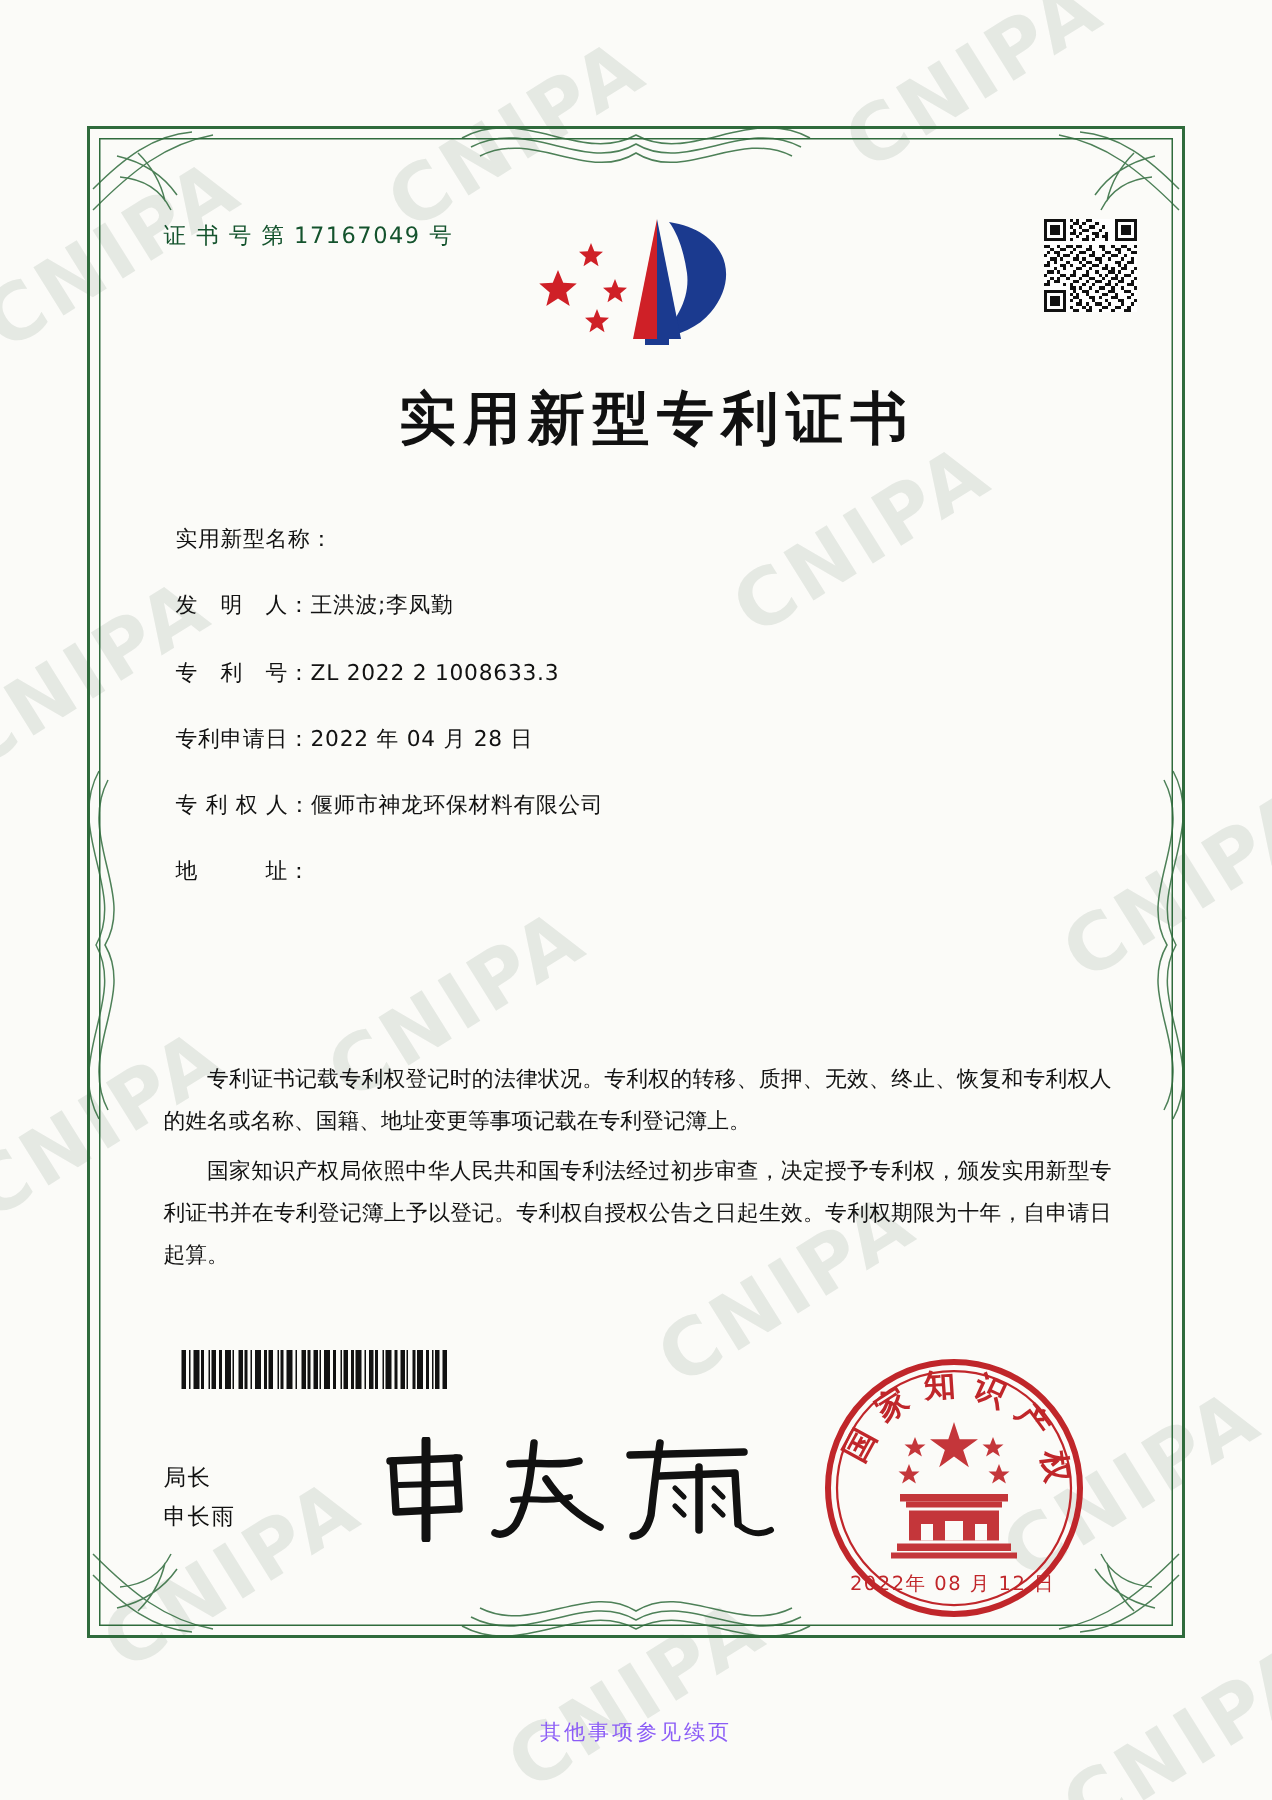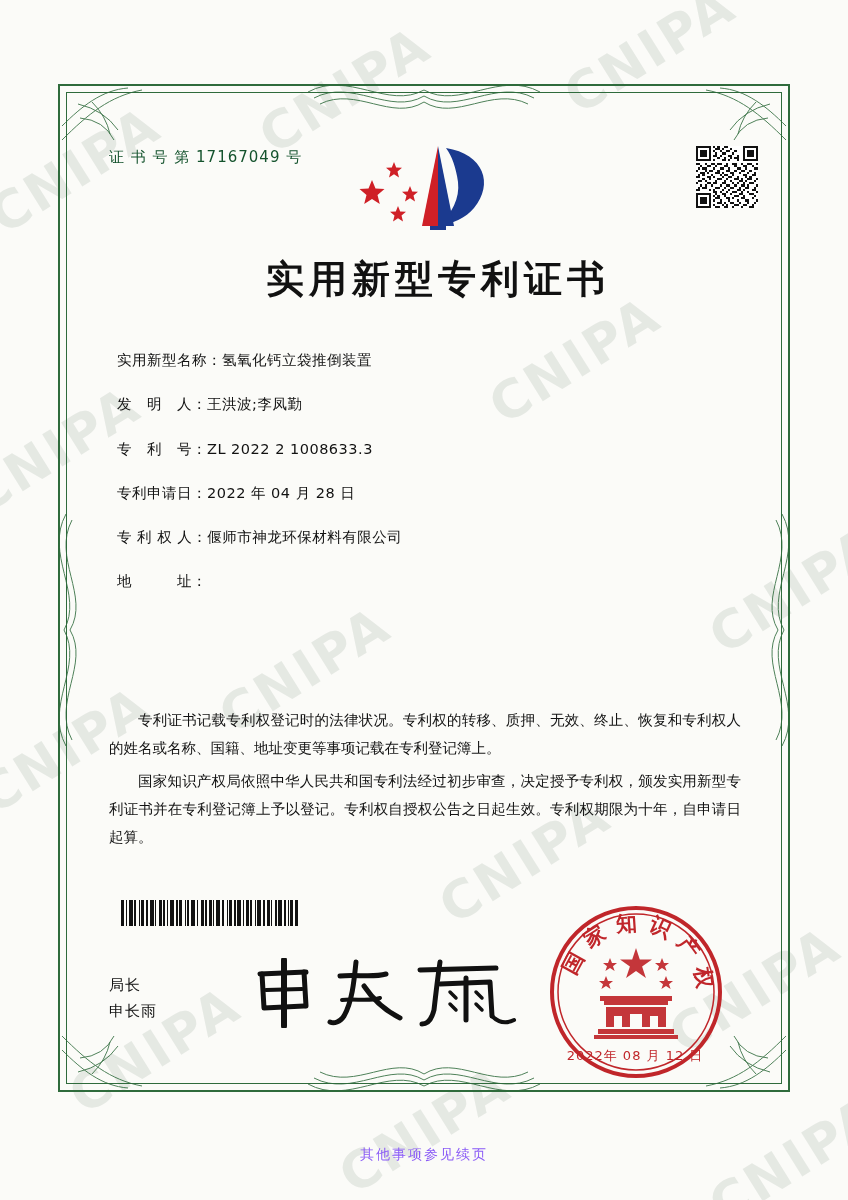--- a/index.html
+++ b/index.html
@@ -516,21 +516,20 @@
         <polygon points="76,46 78.2,51.5 84,51.8 79.5,55.6 81,61.5 76,58.2 71,61.5 72.5,55.6 68,51.8 73.8,51.5"></polygon>
         <polygon points="64,66 66.2,71.5 72,71.8 67.5,75.6 69,81.5 64,78.2 59,81.5 60.5,75.6 56,71.8 61.8,71.5"></polygon>
       </g>
     </svg>
 
     <div class="title">实用新型专利证书</div>
 
     <div class="fields">
       <div class="field-row">
         <span class="field-label">实用新型名称：</span>
-        <span class="field-value">氢氧化钙立袋推倒装置</span>
       </div>
       <div class="field-row">
         <span class="field-label">发　明　人：</span>
         <span class="field-value">王洪波;李凤勤</span>
       </div>
       <div class="field-row">
         <span class="field-label">专　利　号：</span>
         <span class="field-value">ZL 2022 2 1008633.3</span>
       </div>
       <div class="field-row">

